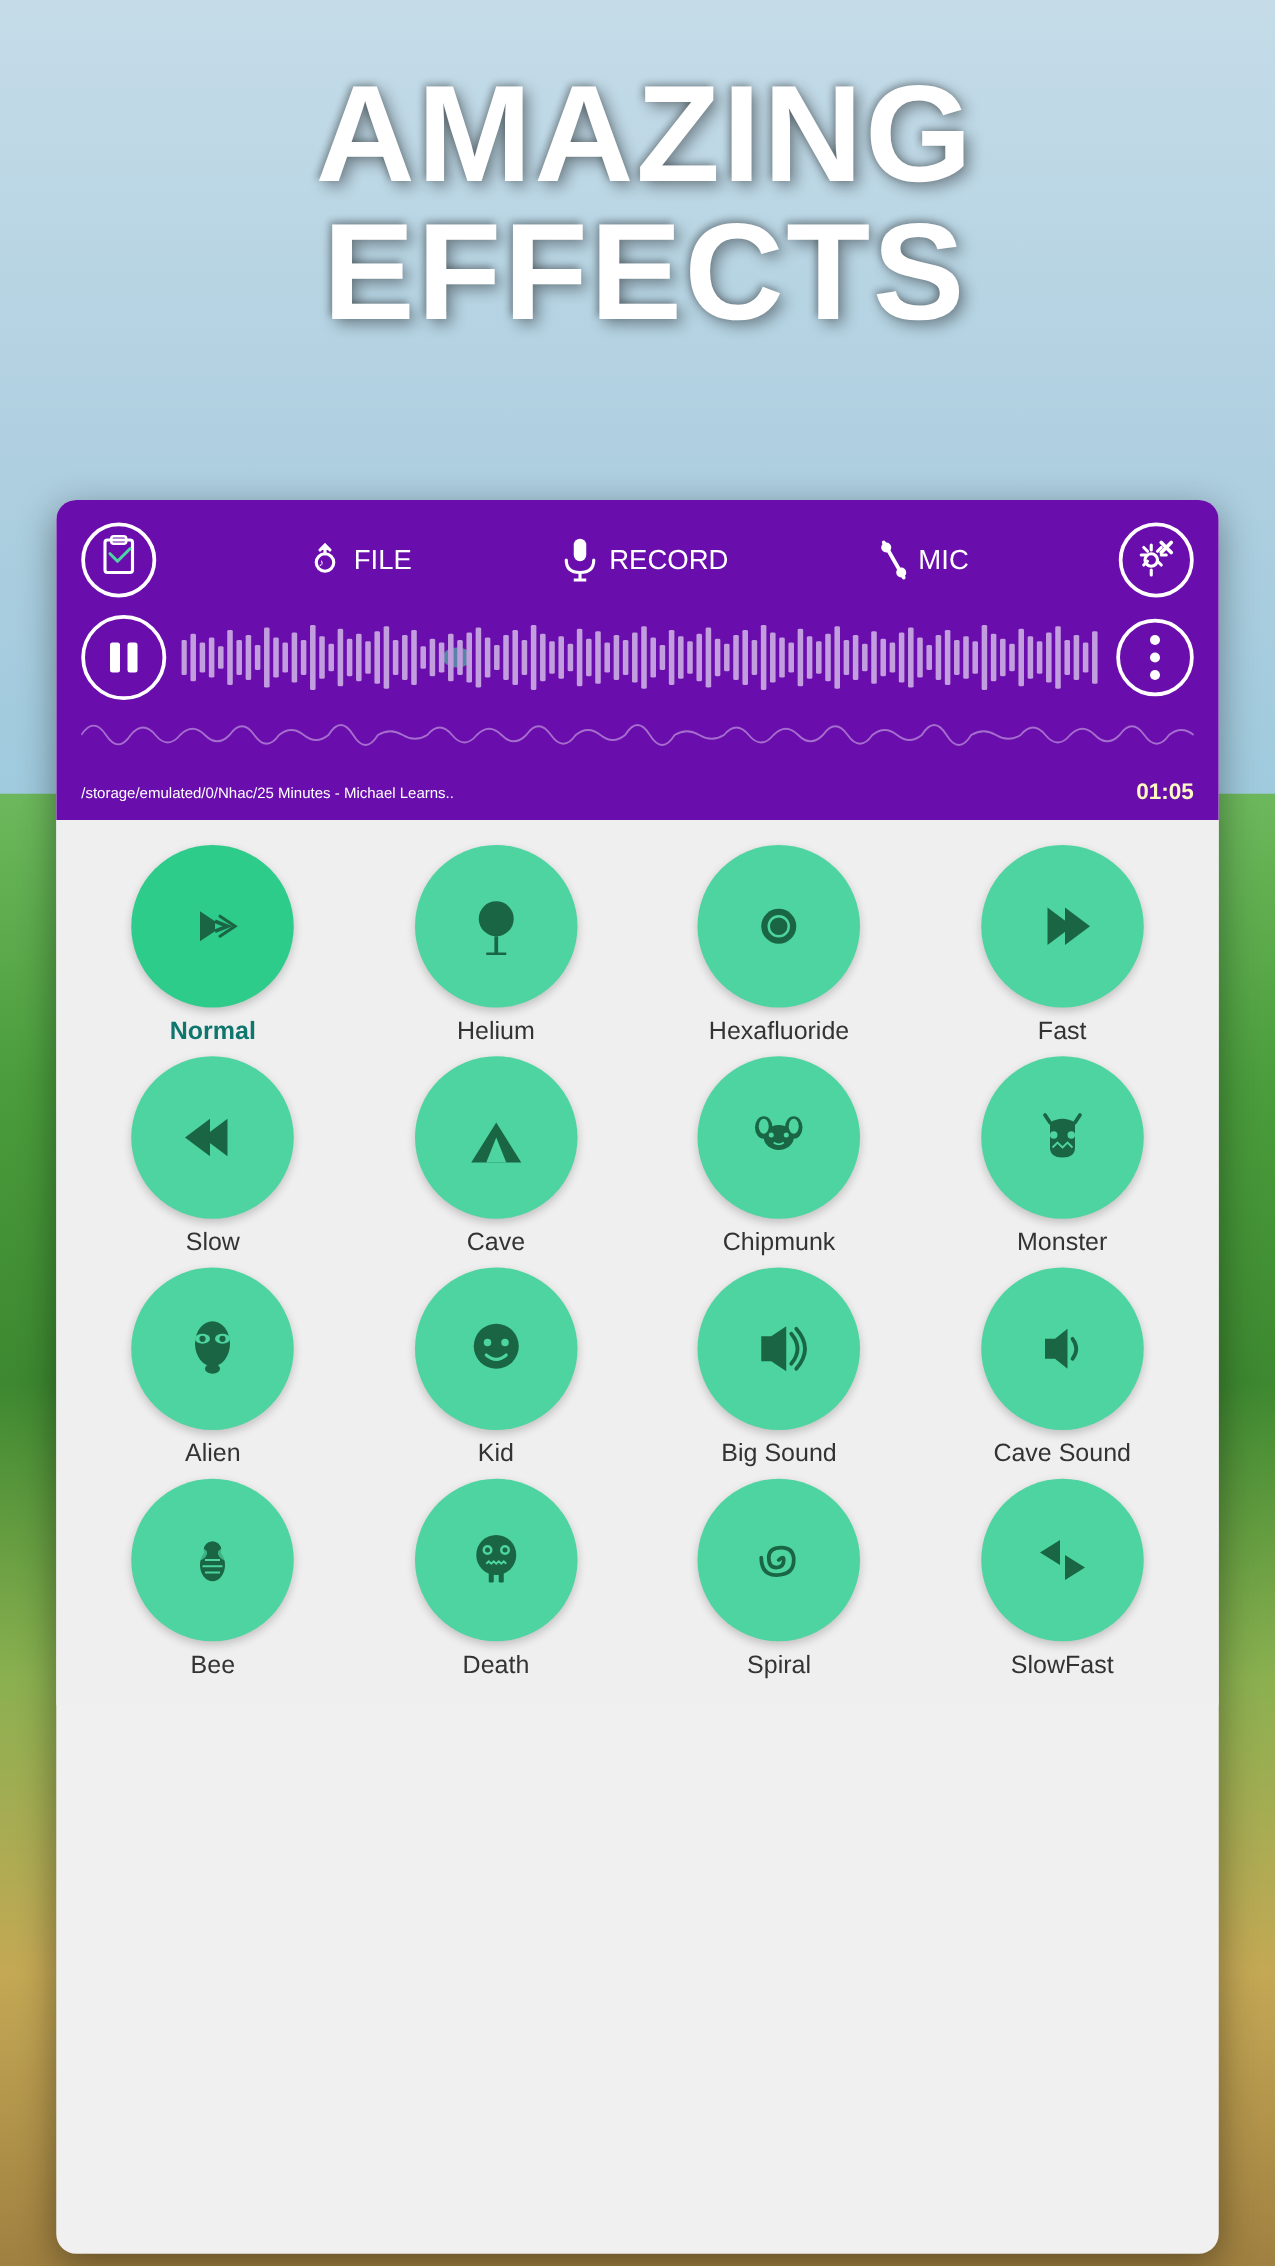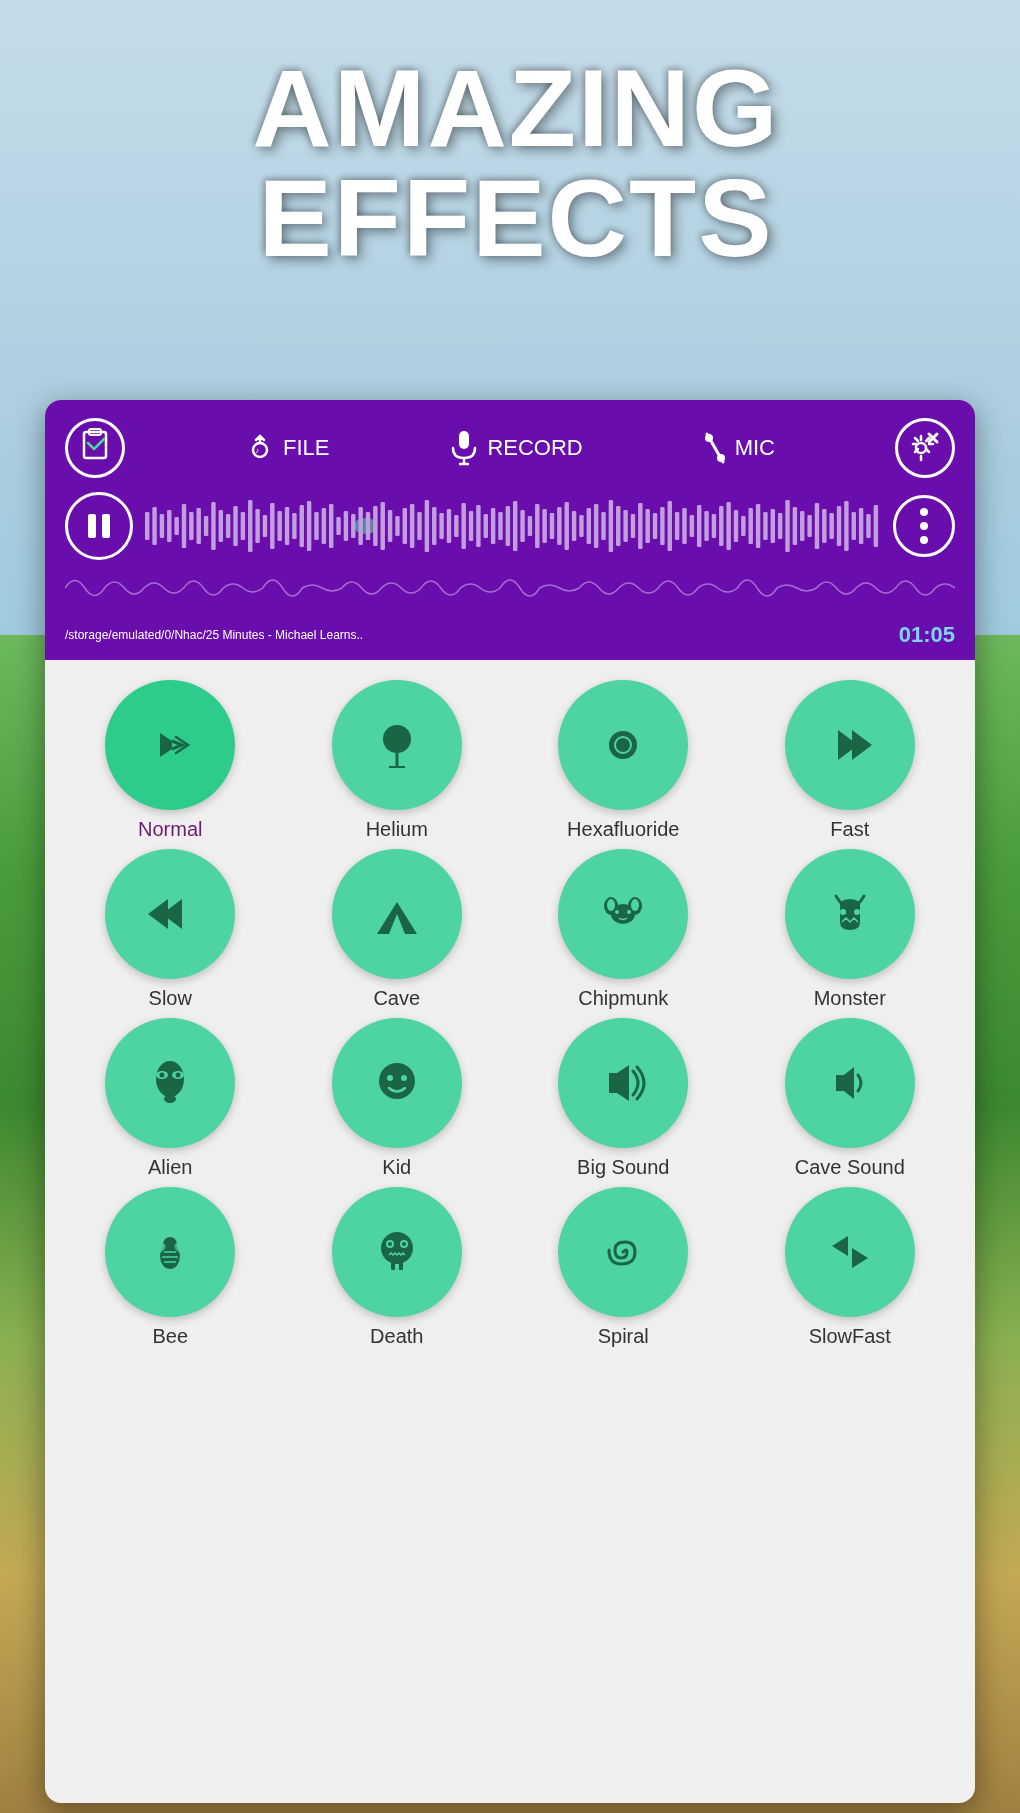--- a/index.html
+++ b/index.html
@@ -166,22 +166,22 @@
       align-items: center;
       padding: 6px 0 12px 0;
     }
 
     .file-path-text {
       font-size: 12px;
       color: white;
     }
 
     .time-text {
-      font-size: 22px;
-      color: #7dd3fc;
+      font-size: 18px;
+      color: #fef9c3;
       font-weight: bold;
       margin-left: 24px;
     }
 
     
     .effects-grid {
       display: grid;
       grid-template-columns: repeat(4, 1fr);
       gap: 8px;
       padding: 20px 16px;
@@ -211,22 +211,22 @@
       background: #2ecc8a;
     }
 
     .effect-label {
       font-size: 20px;
       color: #333;
       text-align: center;
     }
 
     .effect-label.active-label {
-      color: #701a75;
-      font-weight: normal;
+      color: #0f766e;
+      font-weight: bold;
     }
 
     
     .icon-svg {
       width: 60px; height: 60px;
       fill: #1a6644;
     }
   </style>
 </head>
 <body>

